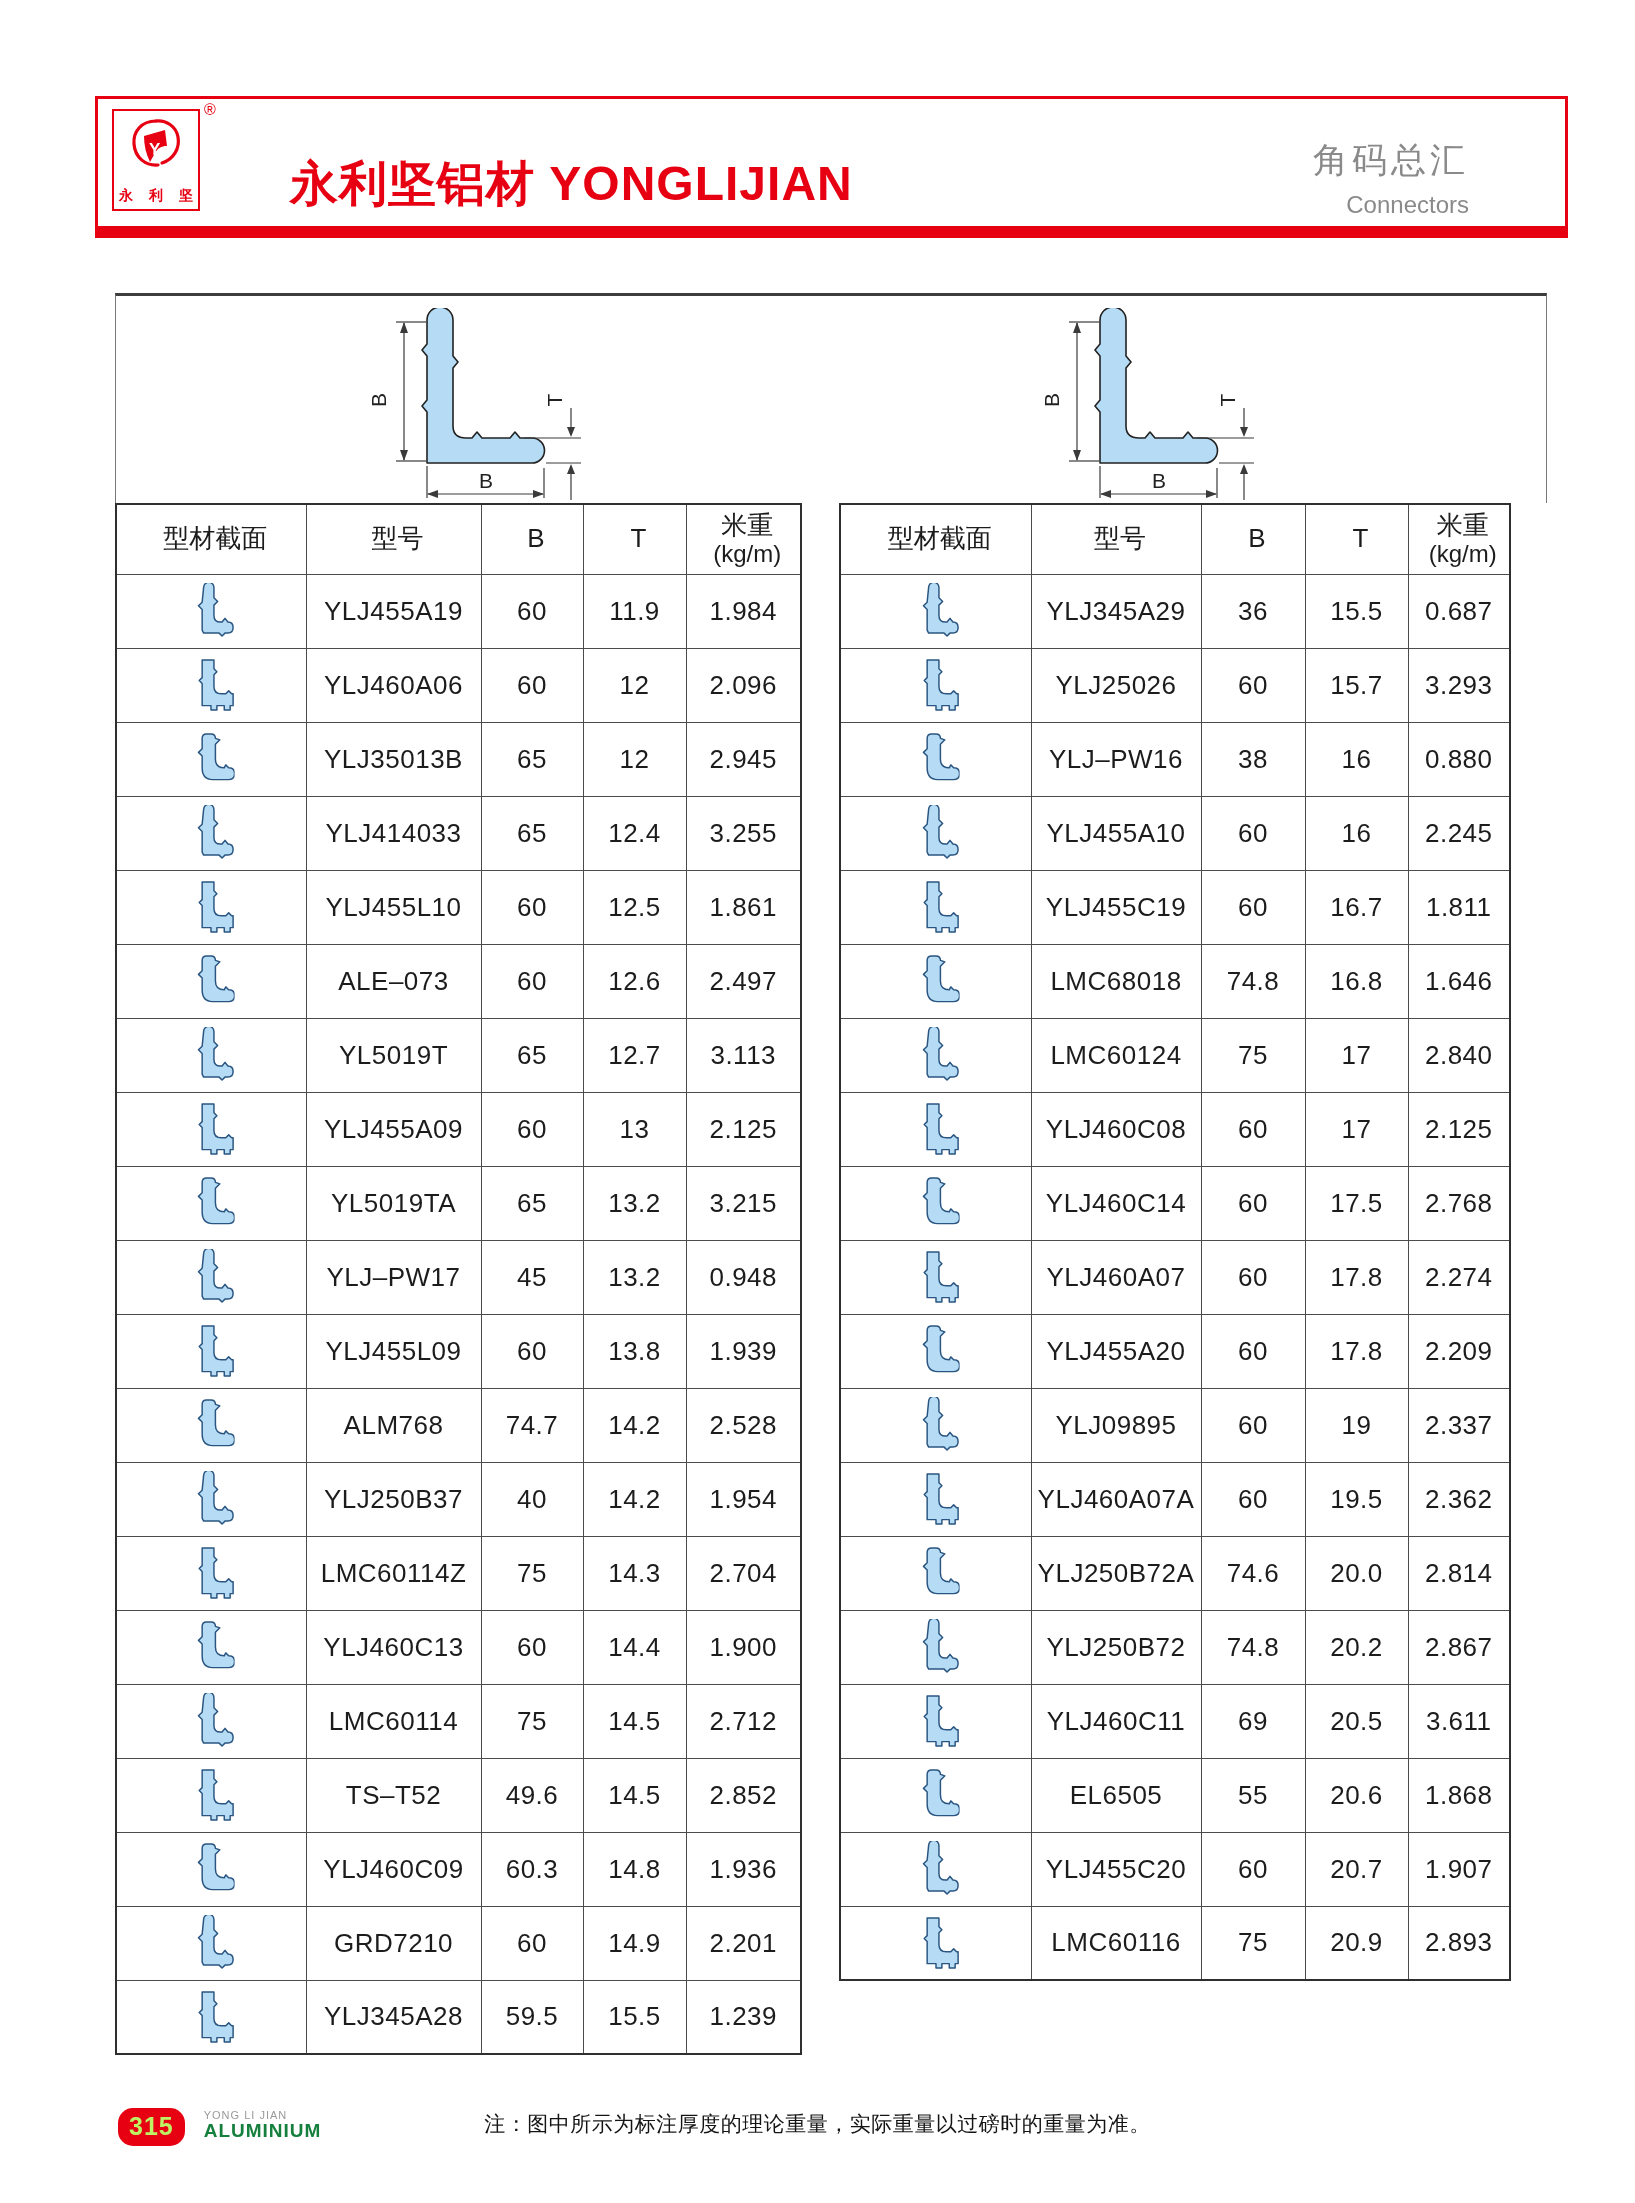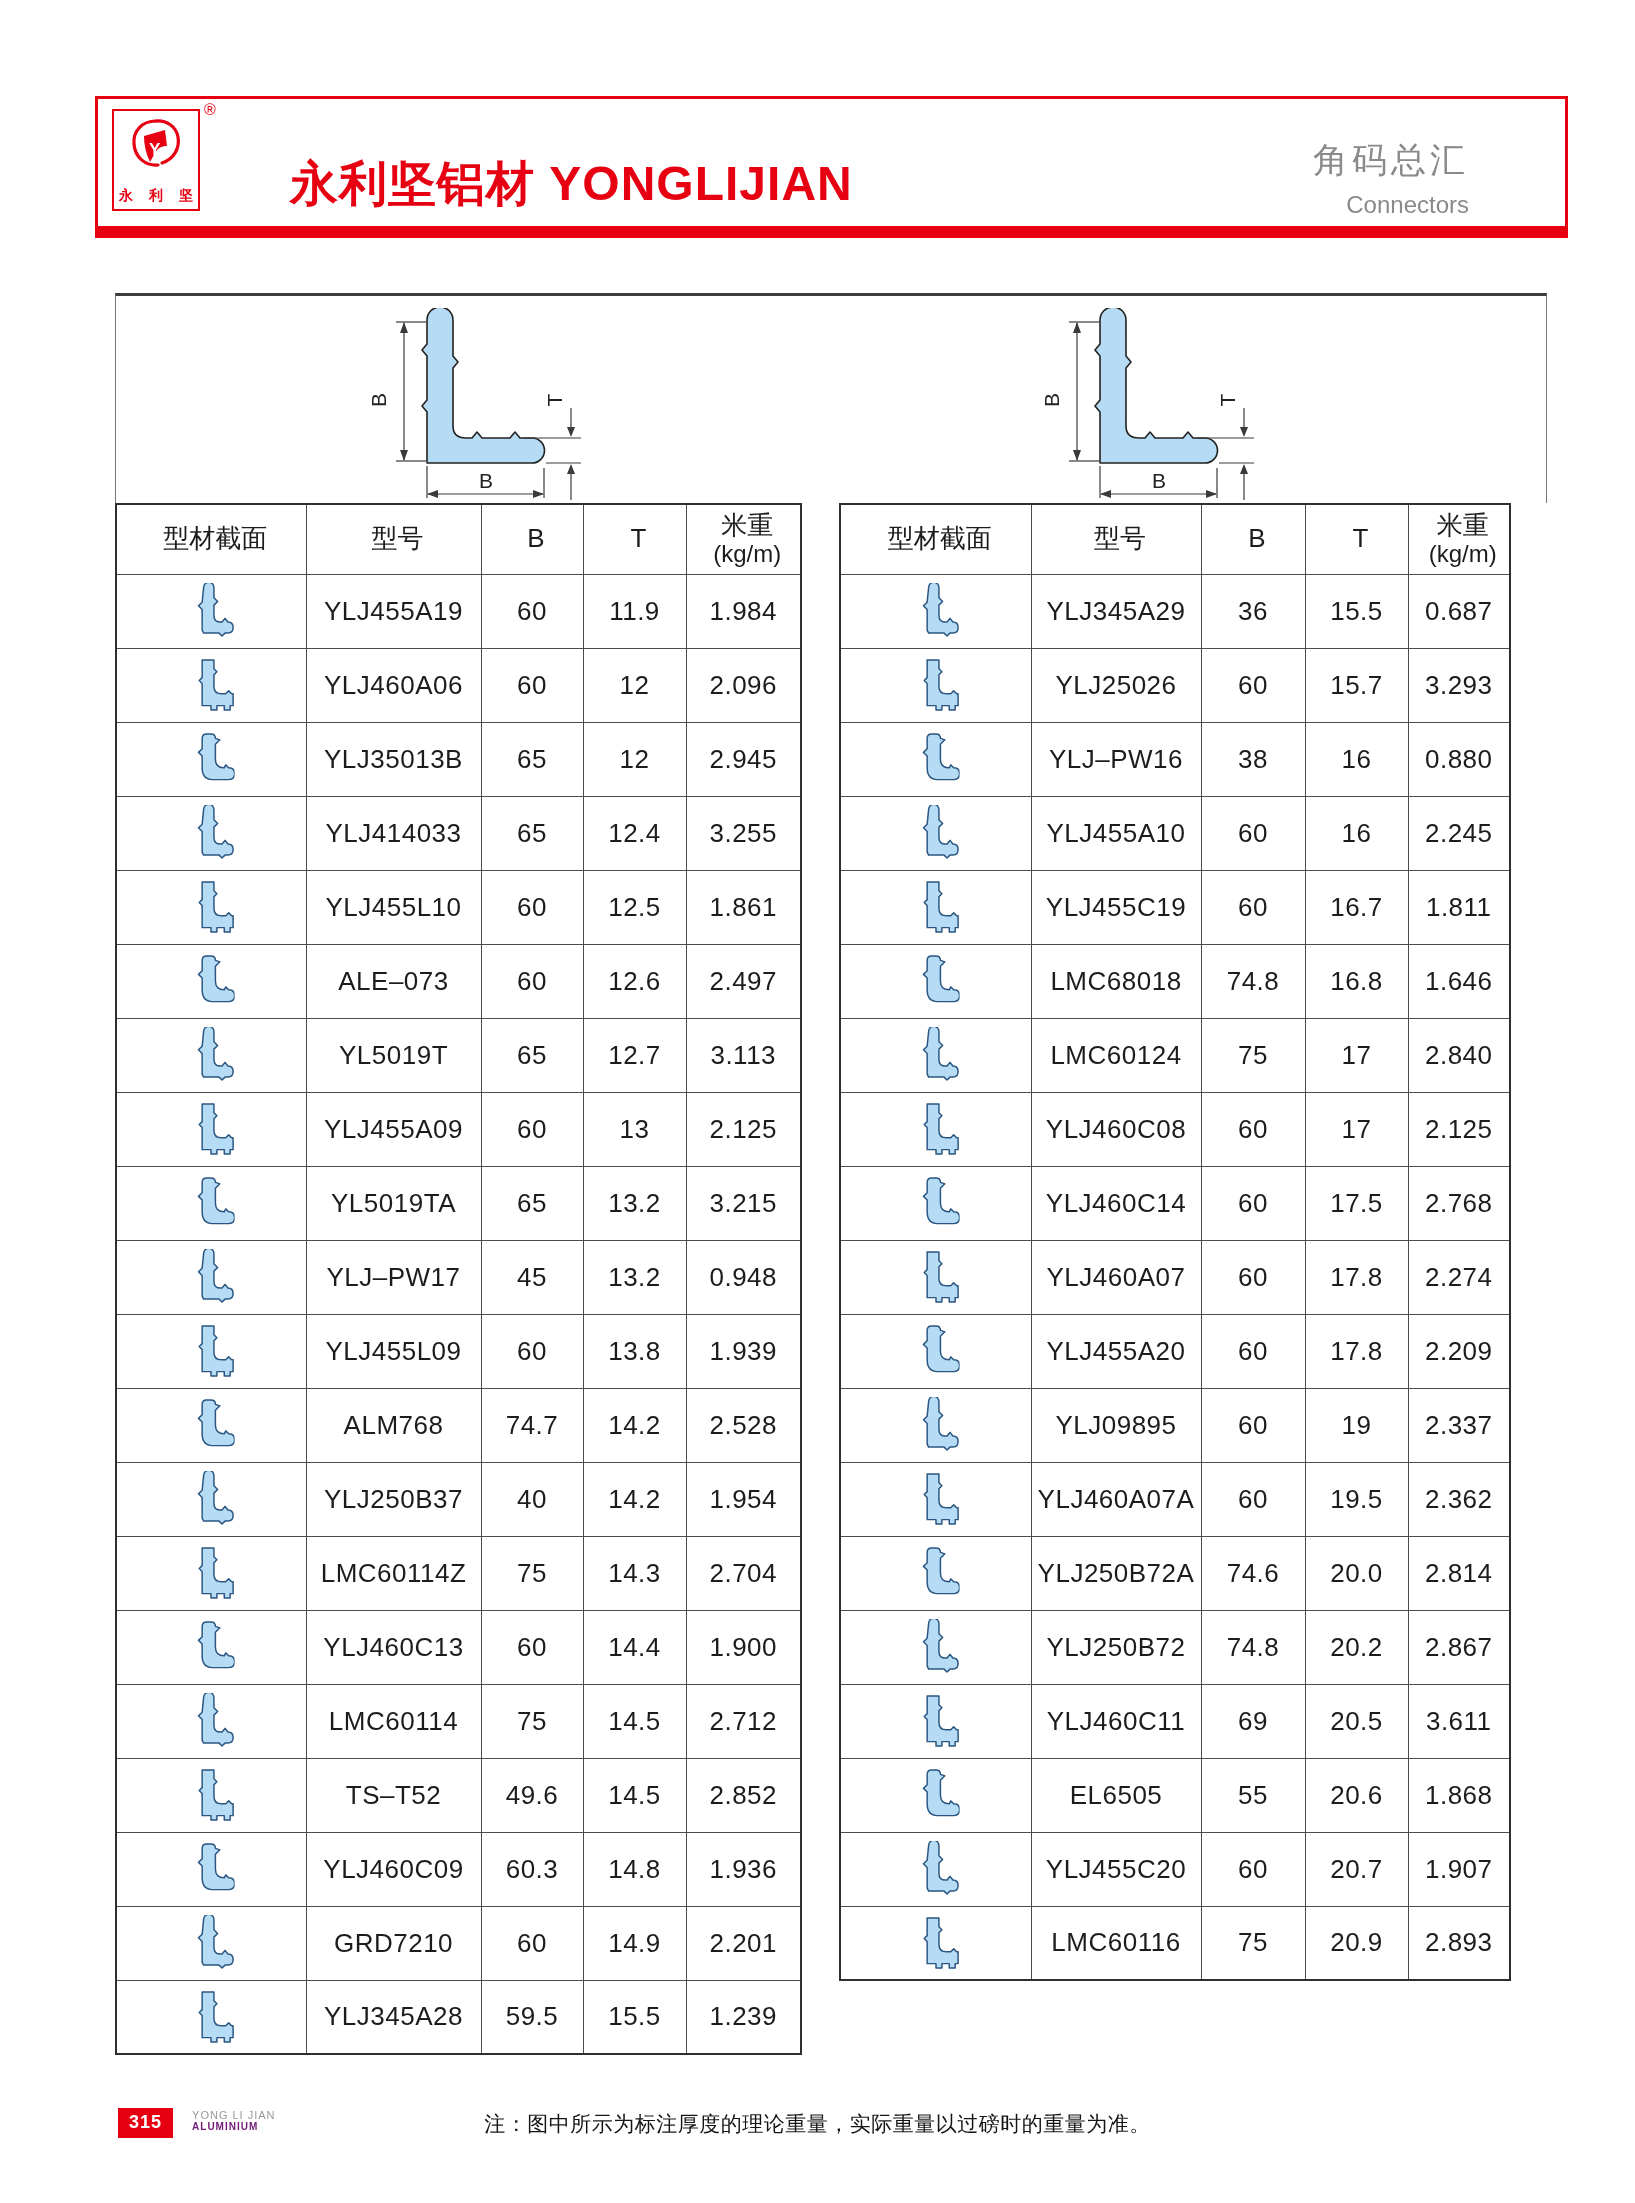--- a/index.html
+++ b/index.html
@@ -65,26 +65,26 @@
     border:1px solid var(--line);text-align:center;vertical-align:middle;
     font-size:26px;color:var(--ink);font-weight:400;overflow:hidden;
   }
   thead th{height:70px;line-height:1.15;padding-left:8px;}
   tbody td{height:74px;letter-spacing:0.5px;}
   .weight-unit{font-size:24px;display:block;}
   .c-sec svg{display:block;margin:0 auto;height:56px;width:52px;}
   
   .footer-brand{position:absolute;left:118px;top:2108px;display:flex;align-items:flex-start;}
   .page-badge{
-    background:var(--red);color:#ffffff;font-weight:700;font-size:18px;
-    padding:4px 11px 5px;letter-spacing:1px;
+    background:var(--red);color:#bef264;font-weight:700;font-size:25px;
+    padding:4px 11px 5px;letter-spacing:1px;border-radius:15px;
   }
   .brand-lines{margin-left:19px;line-height:1.1;padding-top:1px;}
   .brand-top{font-size:11px;color:#9a9a9a;letter-spacing:1px;}
-  .brand-bottom{font-size:10px;color:#701a75;font-weight:700;letter-spacing:1px;}
+  .brand-bottom{font-size:19px;color:#15803d;font-weight:700;letter-spacing:1px;}
   .note{
     position:absolute;left:0;right:0;top:2110px;text-align:center;
     font-size:21px;color:#141414;letter-spacing:0.5px;
   }
 </style>
 </head>
 <body>
 
 <svg width="0" height="0" style="position:absolute" aria-hidden="true">
   <defs>

